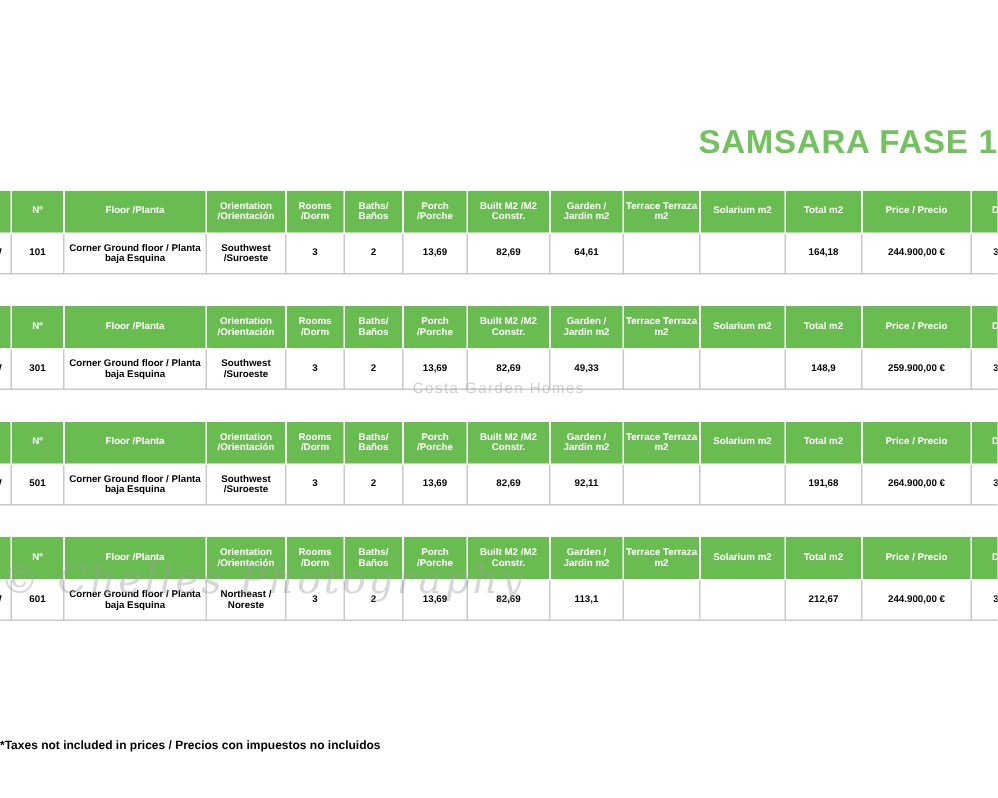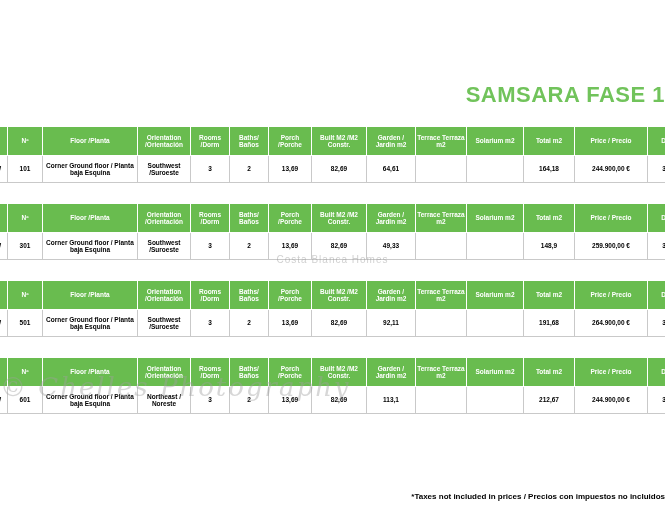--- a/index.html
+++ b/index.html
@@ -86,21 +86,21 @@
   .c9 { width: 48px; }
   .c10 { width: 54px; }
   .c11 { width: 48px; }
   .c12 { width: 70px; }
   .c13 { width: 48px; }
   .footnote {
     position: absolute;
     top: 492px;
     left: 0;
     width: 665px;
-    text-align: right;
+    text-align: left;
     font-size: 8px;
     font-weight: bold;
     color: #000000;
   }
   .wm-top {
     position: absolute;
     top: 254px;
     left: 0;
     width: 665px;
     text-align: center;
@@ -291,18 +291,18 @@
             <td class="c11">212,67</td>
             <td class="c12 price">244.900,00 €</td>
             <td class="c13">30/09/2</td>
           </tr>
         </tbody>
       </table>
     </div>
 
   </div>
 
-  <div class="wm-top">Costa Blanca Homes</div>
+  <div class="wm-top">Costa Garden Homes</div>
   <div class="wm-main">© Chelles Photography</div>
 
   <div class="footnote">*Taxes not included in prices / Precios con impuestos no incluidos</div>
 
 </div>
 
 </body></html>

